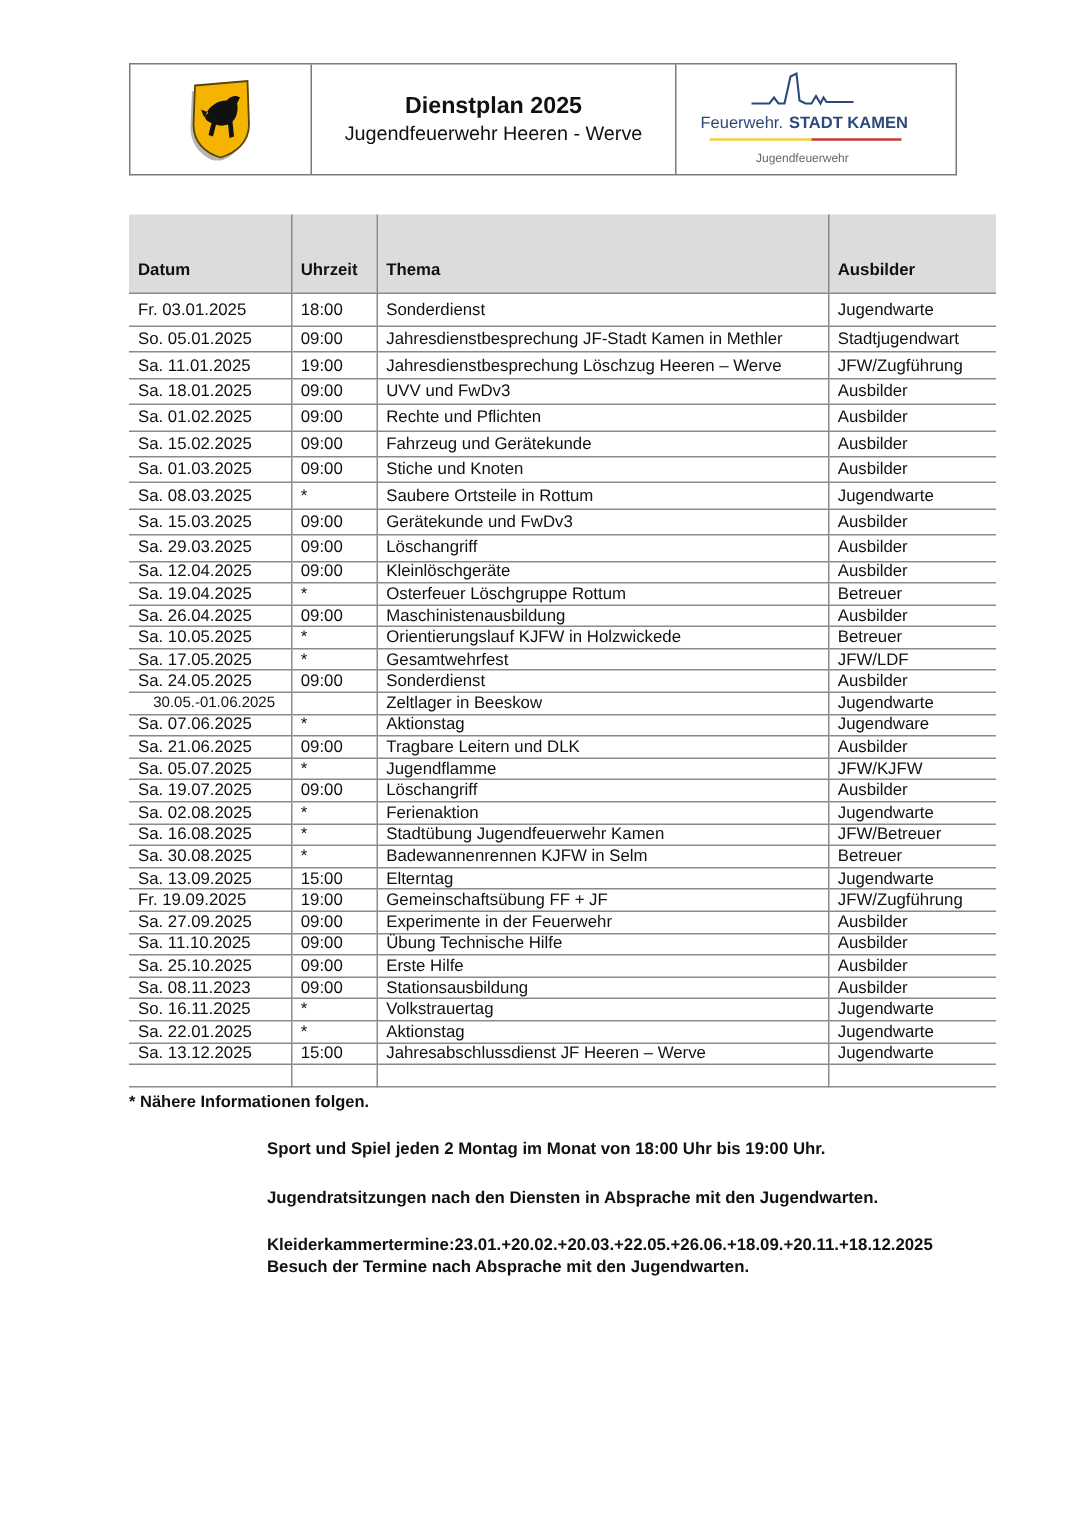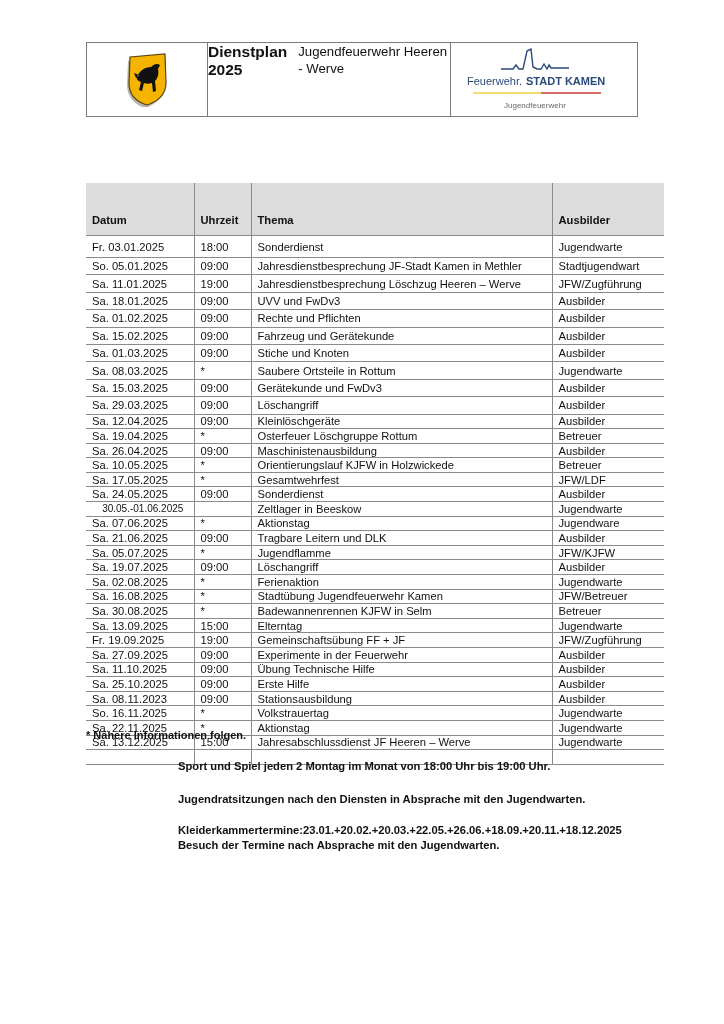--- a/index.html
+++ b/index.html
@@ -2,30 +2,30 @@
 <html><head>
 <meta charset="utf-8">
 <style>
   html, body { margin:0; padding:0; background:#ffffff; }
   body { width:724px; height:1024px; position:relative; overflow:hidden;
          font-family:"Liberation Sans", sans-serif; color:#111; }
   .header-box { position:absolute; left:86px; top:42px; width:552px; height:75px;
                 border:1px solid #7a7a7a; box-sizing:border-box; display:flex; }
   .hb-cell { height:100%; box-sizing:border-box; position:relative; }
   .hb-left { width:121px; border-right:1px solid #7a7a7a; }
-  .hb-mid { width:243px; border-right:1px solid #7a7a7a; display:flex; flex-direction:row;
-            align-items:flex-start; justify-content:center; }
+  .hb-mid { width:243px; border-right:1px solid #7a7a7a; display:flex; flex-direction:column;
+            align-items:center; justify-content:center; }
   .hb-right { flex:1; }
   .doc-title { font-weight:bold; font-size:15.5px; line-height:18px; }
   .doc-subtitle { font-weight:normal; font-size:13.2px; line-height:17px; }
   .crest { position:absolute; left:38px; top:10px; width:44px; height:54px; }
   .logo { position:absolute; left:10px; top:4px; width:150px; height:66px; }
 
   table.plan { position:absolute; left:86px; top:143px; width:578px; border-collapse:collapse;
-               font-size:11.2px;margin-top:40px; }
+               font-size:11.2px; }
   table.plan th { background:#dcdcdc; height:43px; text-align:left; vertical-align:bottom;
                   padding:0 0 9px 6px; font-size:11.2px; font-weight:bold; }
   table.plan td { padding:0 0 0 6px; white-space:nowrap; vertical-align:middle; line-height:12px; }
   table.plan tr.r td { border-bottom:1px solid #8a8a8a; }
   table.plan th, table.plan td { border-right:1px solid #8a8a8a; }
   table.plan th:last-child, table.plan td:last-child { border-right:none; }
   table.plan th { border-bottom:1px solid #8a8a8a; }
   col.c1 { width:108px; } col.c2 { width:57px; } col.c3 { width:301px; } col.c4 { width:112px; }
   tr.first td { height:21px; }
   tr.tall td { height:16.4px; }
@@ -259,21 +259,21 @@
         <td>Stationsausbildung</td>
         <td>Ausbilder</td>
       </tr>
       <tr class="r short">
         <td>So. 16.11.2025</td>
         <td>*</td>
         <td>Volkstrauertag</td>
         <td>Jugendwarte</td>
       </tr>
       <tr class="r short">
-        <td>Sa. 22.11.2025</td>
+        <td>Sa. 22.01.2025</td>
         <td>*</td>
         <td>Aktionstag</td>
         <td>Jugendwarte</td>
       </tr>
       <tr class="r short">
         <td>Sa. 13.12.2025</td>
         <td>15:00</td>
         <td>Jahresabschlussdienst JF Heeren – Werve</td>
         <td>Jugendwarte</td>
       </tr>

